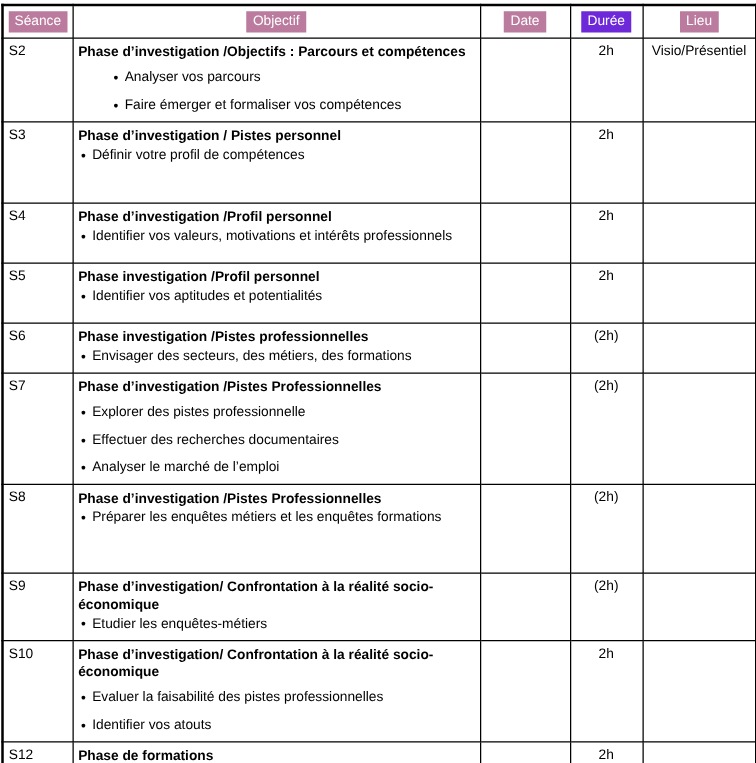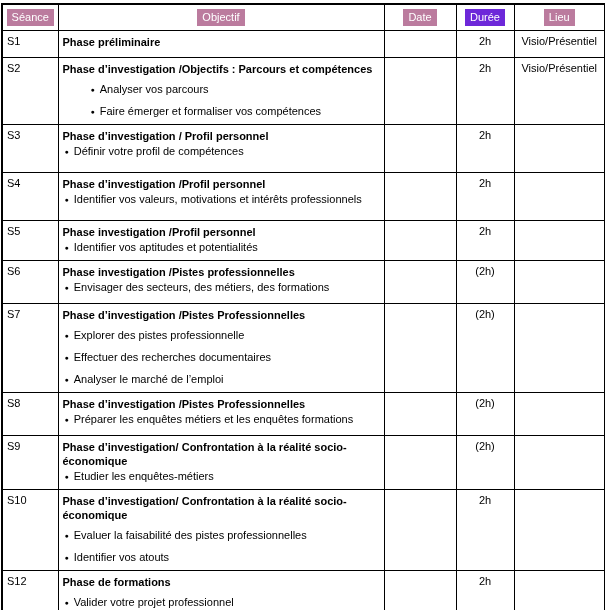--- a/index.html
+++ b/index.html
@@ -71,49 +71,39 @@
   <thead>
     <tr>
       <th><span class="hl" style="background: rgb(187, 123, 158); color: rgb(255, 255, 255);">Séance</span></th>
       <th><span class="hl" style="background: rgb(187, 123, 158); color: rgb(255, 255, 255);">Objectif</span></th>
       <th><span class="hl" style="background: rgb(187, 123, 158); color: rgb(255, 255, 255);">Date</span></th>
       <th><span class="hl" style="background: #6d28d9; color: rgb(255, 255, 255);">Durée</span></th>
       <th><span class="hl" style="background: rgb(187, 123, 158); color: rgb(255, 255, 255);">Lieu</span></th>
     </tr>
   </thead>
   <tbody id="table-body">
-  <tr>
-    <td class="c-seance"><span class="rid">S1</span></td>
-    <td class="c-obj">
-      <div class="row-title">Phase préliminaire</div>
-      <div class="bullets"></div>
-    </td>
-    <td class="c-date"></td>
-    <td class="c-duree">2h</td>
-    <td class="c-lieu">Visio/Présentiel</td>
-  </tr>
 
   <tr>
     <td class="c-seance"><span class="rid">S2</span></td>
     <td class="c-obj">
       <div class="row-title">Phase d’investigation /Objectifs : Parcours et compétences</div>
       <div class="bullets spaced indented">
             <div class="bullet"><span class="b-glyph">●</span><span>Analyser vos parcours</span></div>
             <div class="bullet"><span class="b-glyph">●</span><span>Faire émerger et formaliser vos compétences</span></div>
           </div>
     </td>
     <td class="c-date"></td>
     <td class="c-duree">2h</td>
     <td class="c-lieu">Visio/Présentiel</td>
   </tr>
 
   <tr>
     <td class="c-seance"><span class="rid">S3</span></td>
     <td class="c-obj">
-      <div class="row-title">Phase d’investigation / Profil personnel</div>
+      <div class="row-title">Phase d’investigation / Pistes personnel</div>
       <div class="bullets">
             <div class="bullet"><span class="b-glyph">●</span><span>Définir votre profil de compétences</span></div>
           </div>
     </td>
     <td class="c-date"></td>
     <td class="c-duree">2h</td>
     <td class="c-lieu"></td>
   </tr>
 
   <tr>

